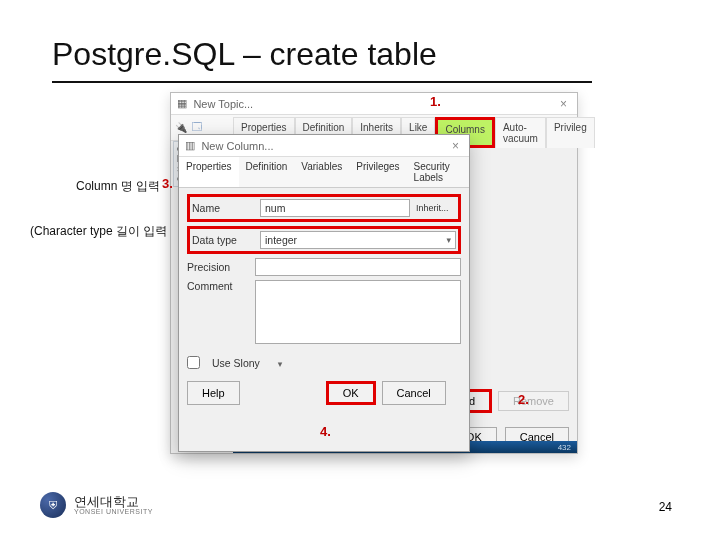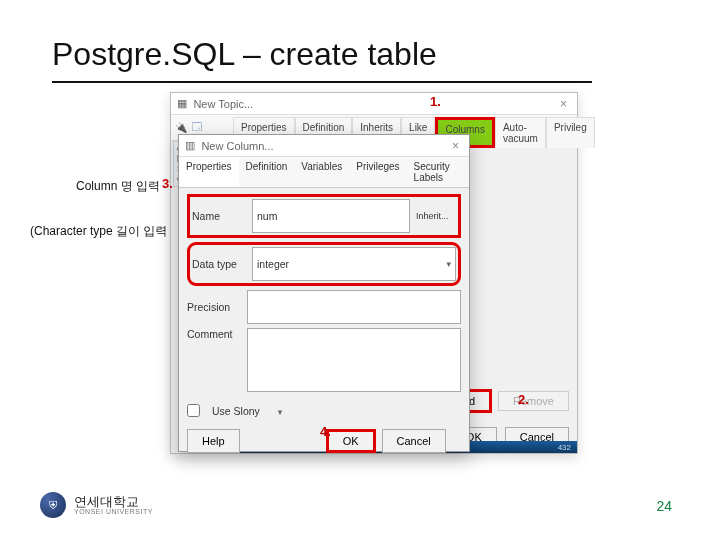--- a/index.html
+++ b/index.html
@@ -68,21 +68,21 @@
     display: flex; gap: 0;
     font-size: 10px; color: #444;
   }
   .tab {
     padding: 4px 7px;
     background: #f7f7f7;
     border: 1px solid #ddd;
     border-bottom: none;
     cursor: pointer;
   }
-  .tab.active { background: #84cc16; }
+  .tab.active { background: #bef264; }
   .red-box { border: 3px solid #e00000 !important; }
   .btn-row-bottom {
     position: absolute;
     bottom: 6px; right: 8px;
     display: flex; gap: 8px;
   }
   .btn {
     font-size: 11px;
     padding: 3px 14px;
     background: #f2f2f2;
@@ -117,28 +117,28 @@
   }
   .front-tab.active { background: #fff; border-bottom: 2px solid #fff; }
   .form {
     padding: 6px 8px;
     font-size: 10.5px;
   }
   .form-row {
     display: flex; align-items: center;
     margin-bottom: 4px;
   }
-  .form-row label { width: 60px; color: #333; }
+  .form-row label { width: 68px; color: #333; }
   .form-row .field {
     flex: 1;
     height: 18px;
     background: #fff;
     border: 1px solid #aaa;
     font-size: 10.5px;
-    padding: 16px 4px;
+    padding: 0 4px;
     display: flex; align-items: center;
   }
   .combo { justify-content: space-between; }
   .combo .chev { color: #666; font-size: 9px; }
   .comment-box {
     flex: 1; height: 64px;
     background: #fff; border: 1px solid #aaa;
   }
   .front-check-row {
     display: flex; align-items: center;
@@ -174,21 +174,21 @@
     border-radius: 50%;
     background: radial-gradient(circle at 30% 30%, #4a68a8, #1a2f5a);
     display: flex; align-items: center; justify-content: center;
     color: #fff; font-size: 11px;
   }
   .logo-text { font-size: 13px; font-weight: 400; color: #222; line-height: 1; }
   .logo-sub { font-size: 7px; color: #777; letter-spacing: 0.5px; }
   .pagenum {
     position: absolute;
     bottom: 26px; right: 48px;
-    font-size: 14px; color: #15803d;
+    font-size: 12px; color: #000000;
   }
   .taskbar-strip {
     position: absolute;
     bottom: 0; left: 62px; right: 0;
     height: 12px;
     background: linear-gradient(#1a5a9a, #0b3862);
     font-size: 8px; color: #cde;
     display: flex; justify-content: flex-end; align-items: center;
     padding-right: 6px;
   }
@@ -251,21 +251,21 @@
       <div class="front-tab">Variables</div>
       <div class="front-tab">Privileges</div>
       <div class="front-tab">Security Labels</div>
     </div>
     <div class="form">
       <div class="form-row red-box" style="padding:2px;">
         <label>Name</label>
         <div class="field">num</div>
         <label style="width:40px; margin-left:6px; font-size:9px;">Inherit...</label>
       </div>
-      <div class="form-row red-box" style="padding:2px;border-radius:9px;">
+      <div class="form-row red-box" style="padding:2px;">
         <label>Data type</label>
         <div class="field combo">
           <span>integer</span>
           <span class="chev">▾</span>
         </div>
       </div>
       <div class="form-row">
         <label>Precision</label>
         <div class="field"></div>
       </div>

